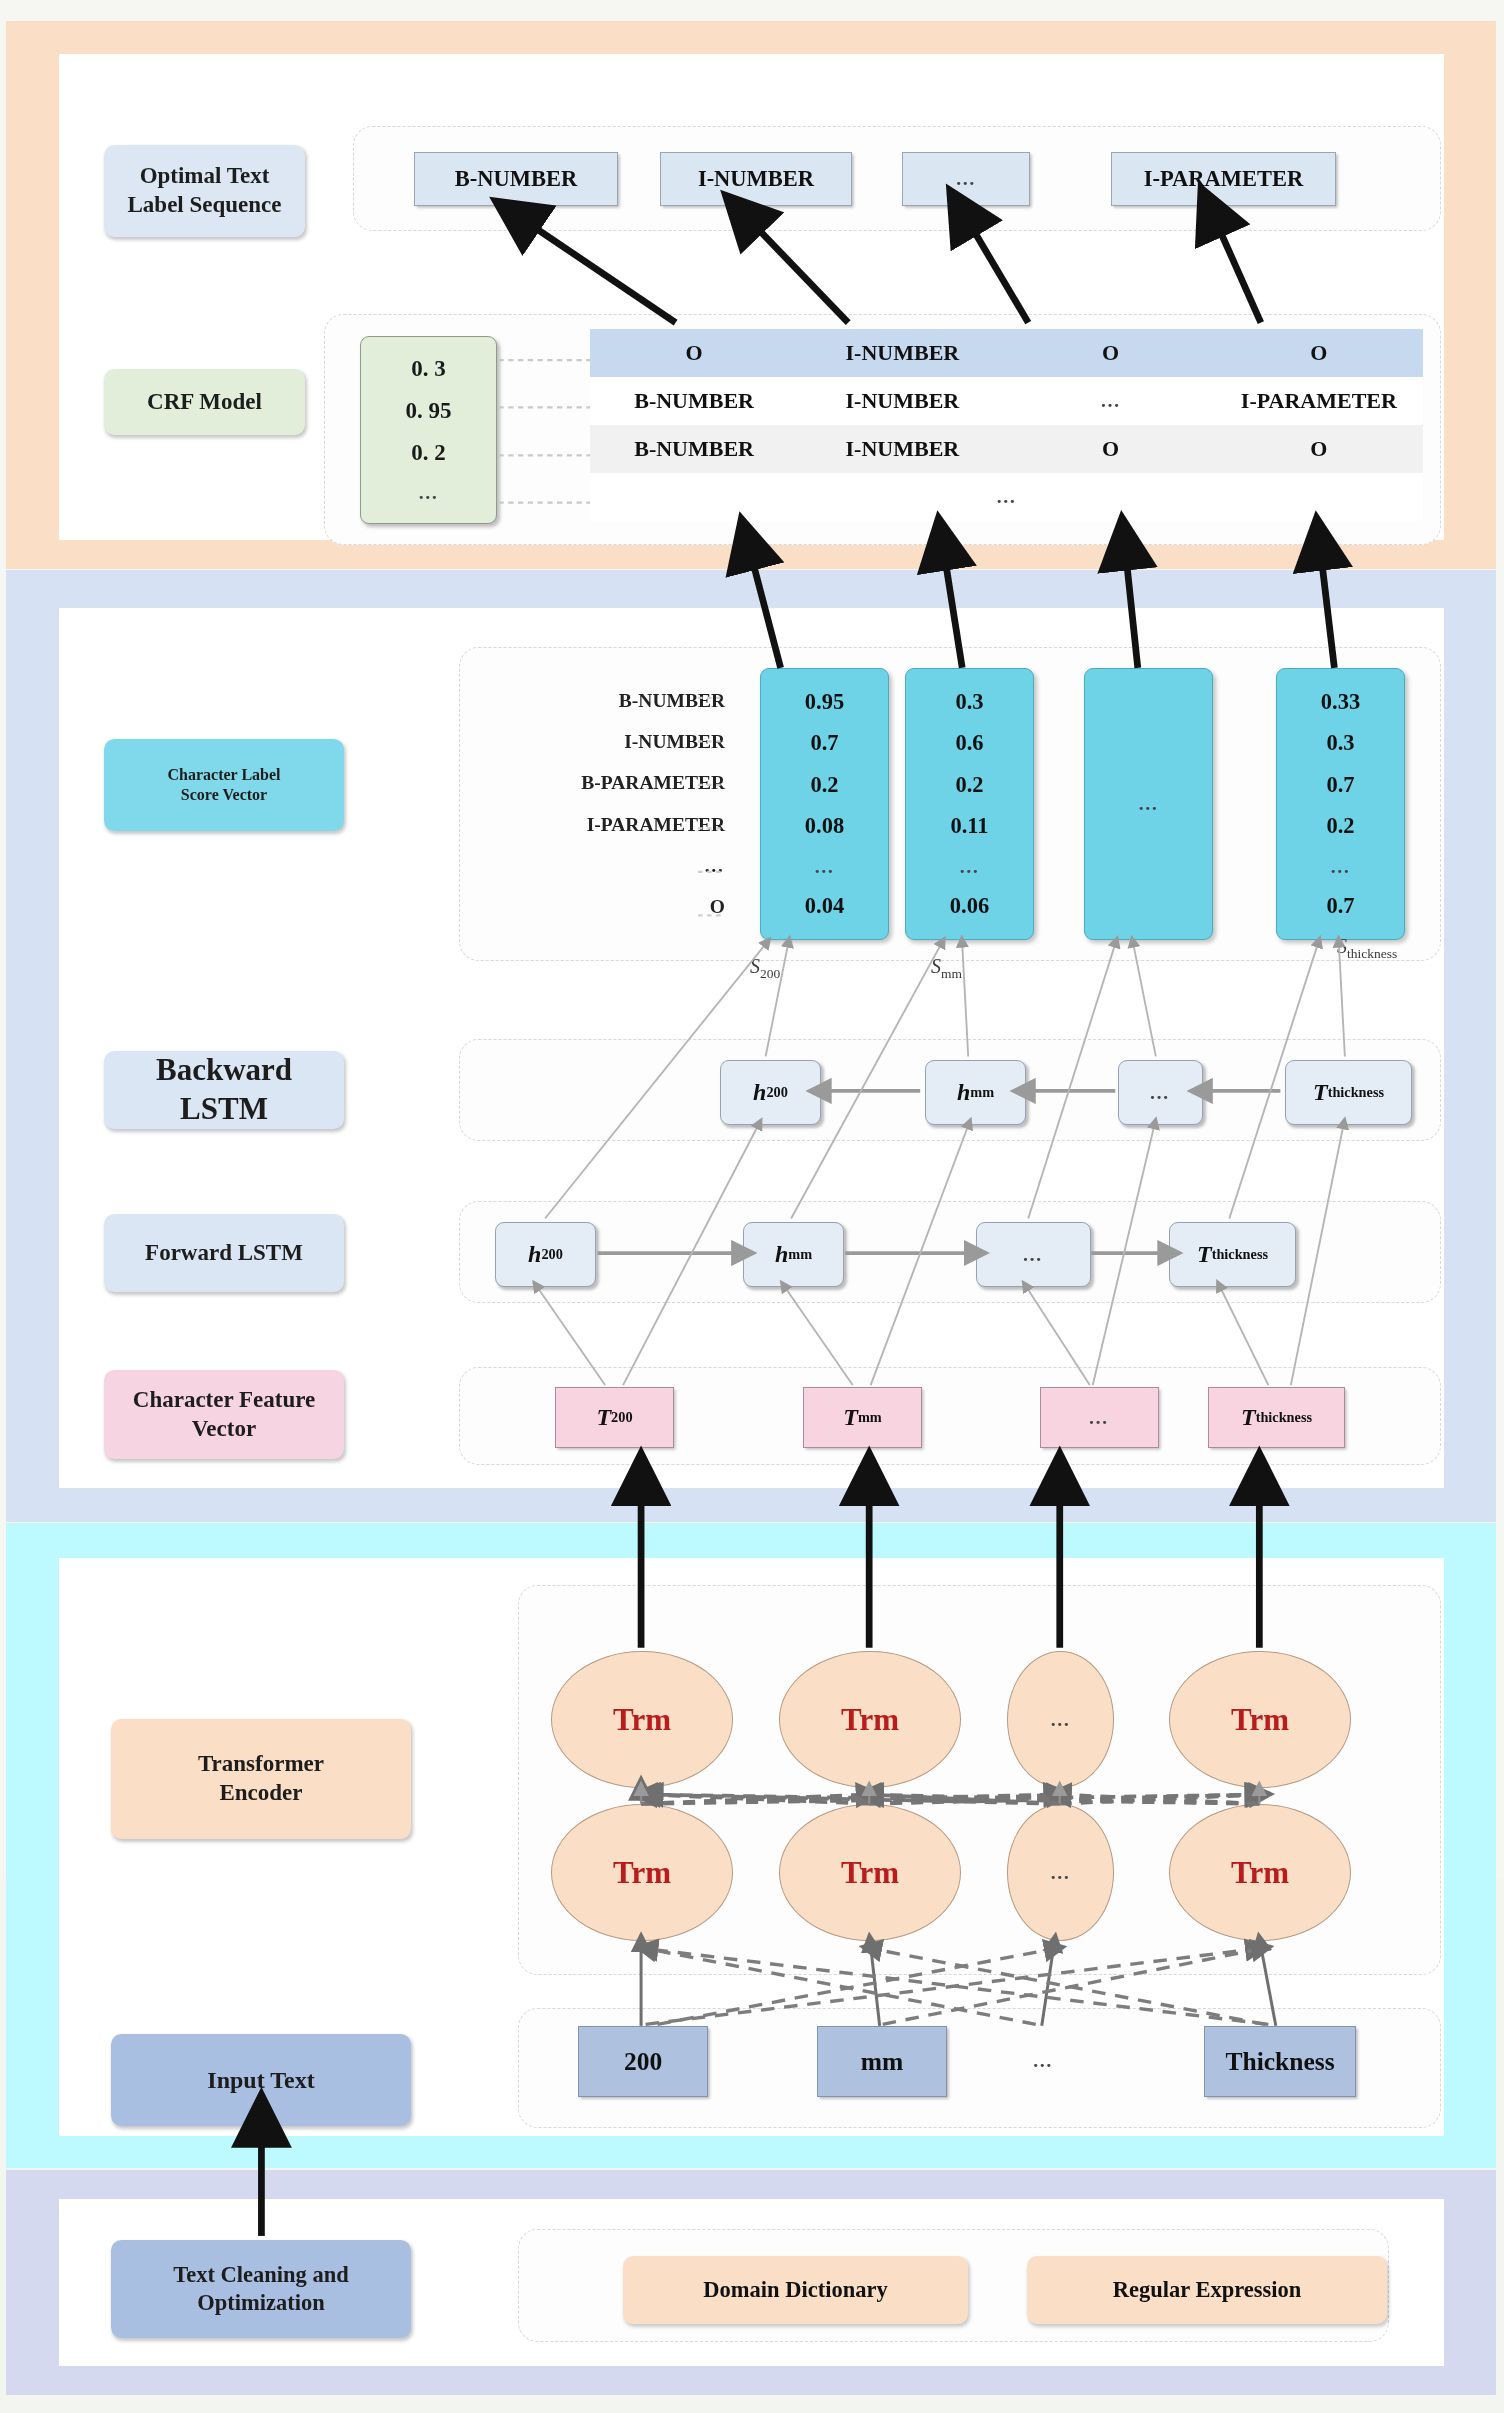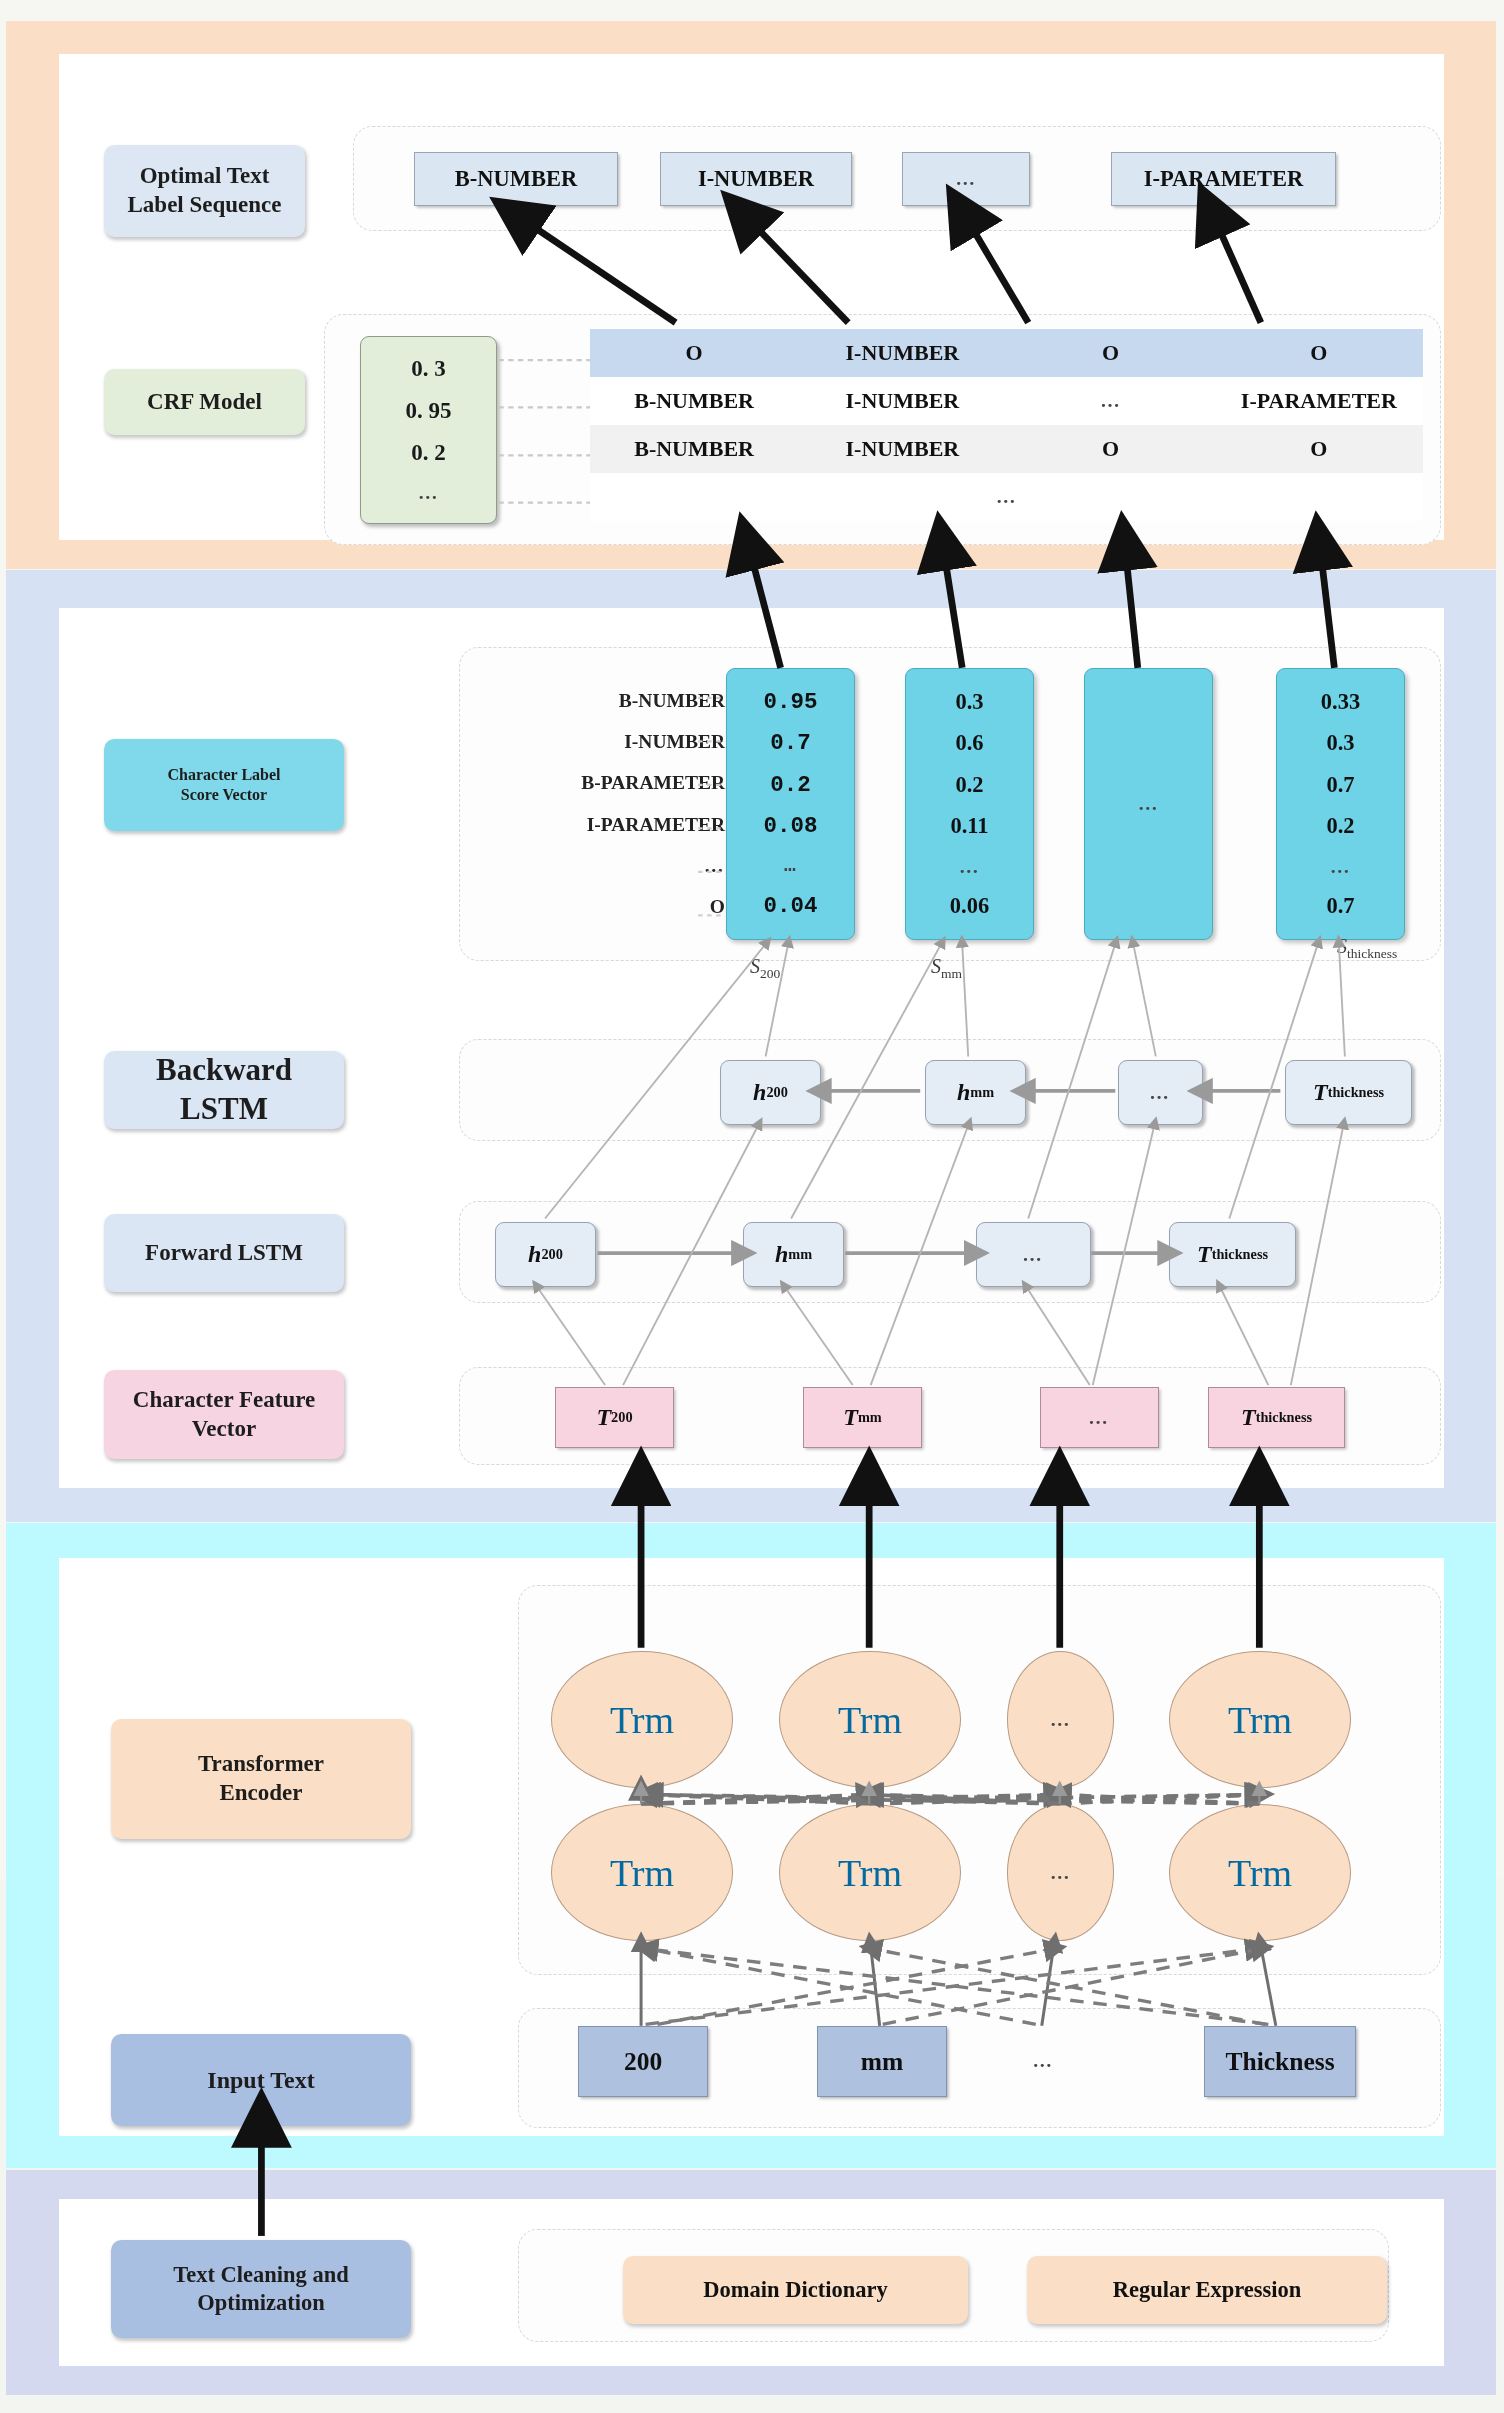--- a/index.html
+++ b/index.html
@@ -138,21 +138,21 @@
     display:flex;align-items:center;justify-content:center;
     font-size:24px;font-style:italic;font-weight:bold;color:#111;
   }
   .cfvbox sub{font-size:14.3px;font-style:normal;}
 
   
   .trm{
     position:absolute;width:180px;height:135px;border-radius:50%;
     background:#fadfc6;border:1.5px solid #b79a84;
     display:flex;align-items:center;justify-content:center;
-    font-size:38px;font-weight:normal;color:#0369a1;
+    font-size:31px;font-weight:bold;color:#b91c1c;
   }
   .trm.narrow{width:105px;}
 
   
   .token{
     position:absolute;height:69px;top:2026px;
     background:#aec2e0;border:1.5px solid #7f93b3;
     box-shadow:2.3px 2.3px 3px rgba(0,0,0,.3);
     display:flex;align-items:center;justify-content:center;
     font-size:25.5px;font-weight:bold;color:#101010;
@@ -266,21 +266,21 @@
 
   <div class="rowlabels">
     <div>B-NUMBER</div>
     <div>I-NUMBER</div>
     <div>B-PARAMETER</div>
     <div>I-PARAMETER</div>
     <div class="ellipsis" style="text-align:right">…</div>
     <div>O</div>
   </div>
 
-  <div class="scorecol" style="left:726px;font-family:Liberation Mono, monospace;">
+  <div class="scorecol" style="left:760px;">
     <span class="v">0.95</span>
     <span class="v">0.7</span>
     <span class="v">0.2</span>
     <span class="v">0.08</span>
     <span class="v ellipsis">…</span>
     <span class="v">0.04</span>
   </div>
 
   <div class="scorecol" style="left:905px;">
     <span class="v">0.3</span>

